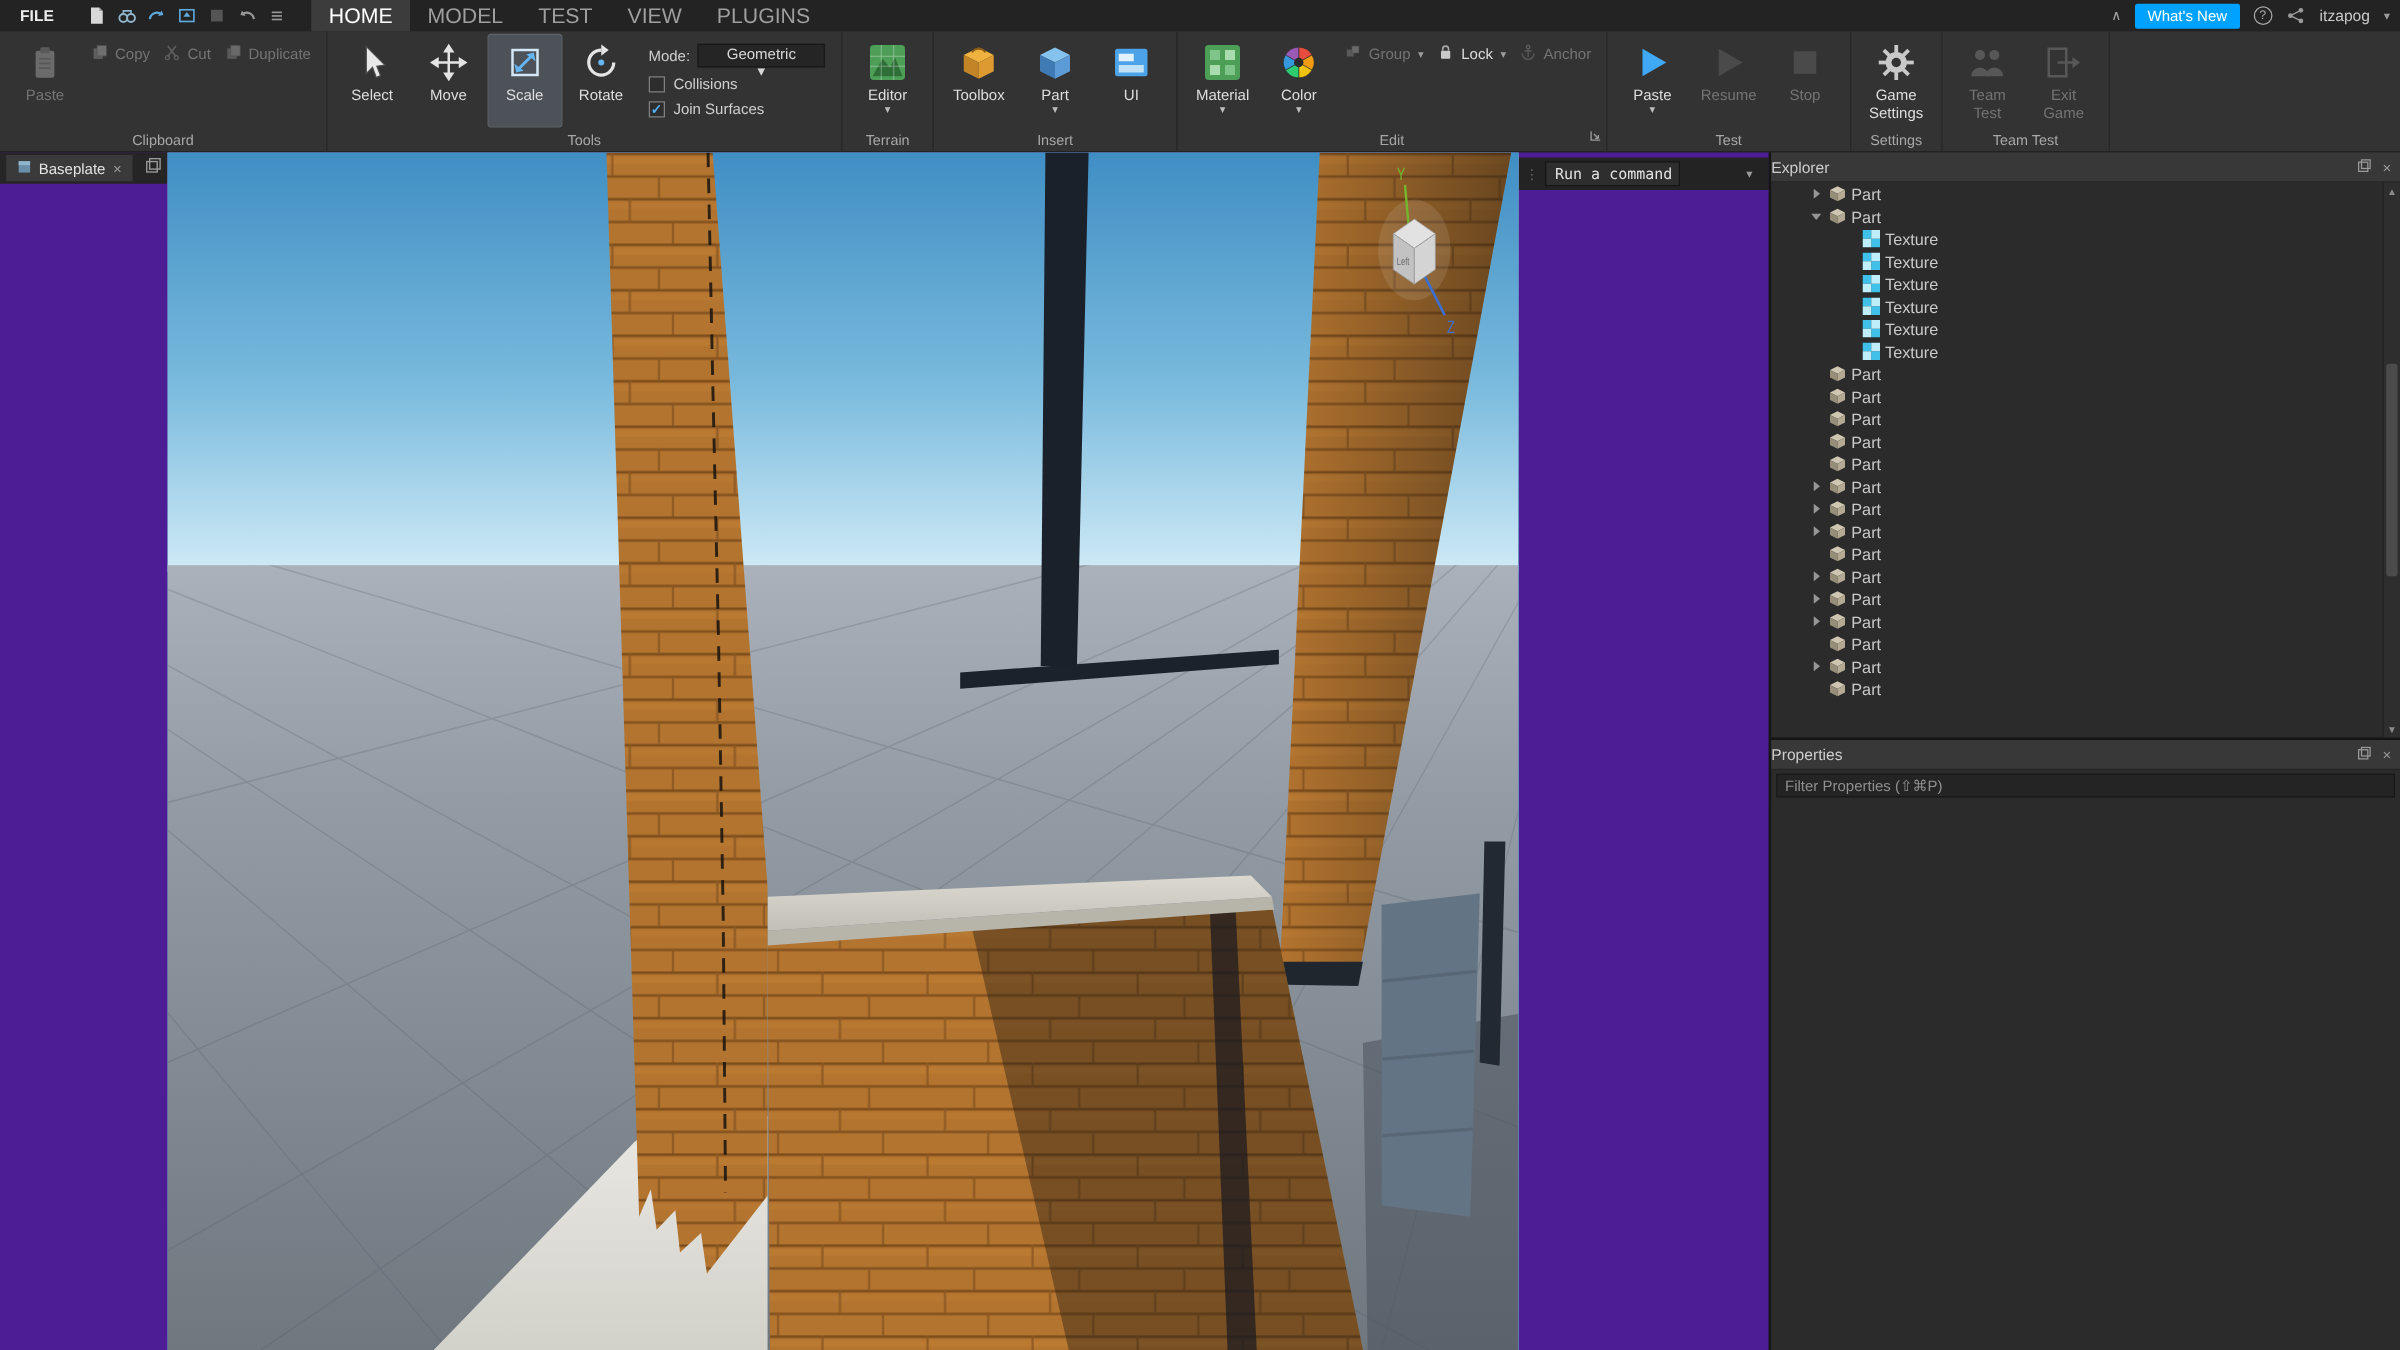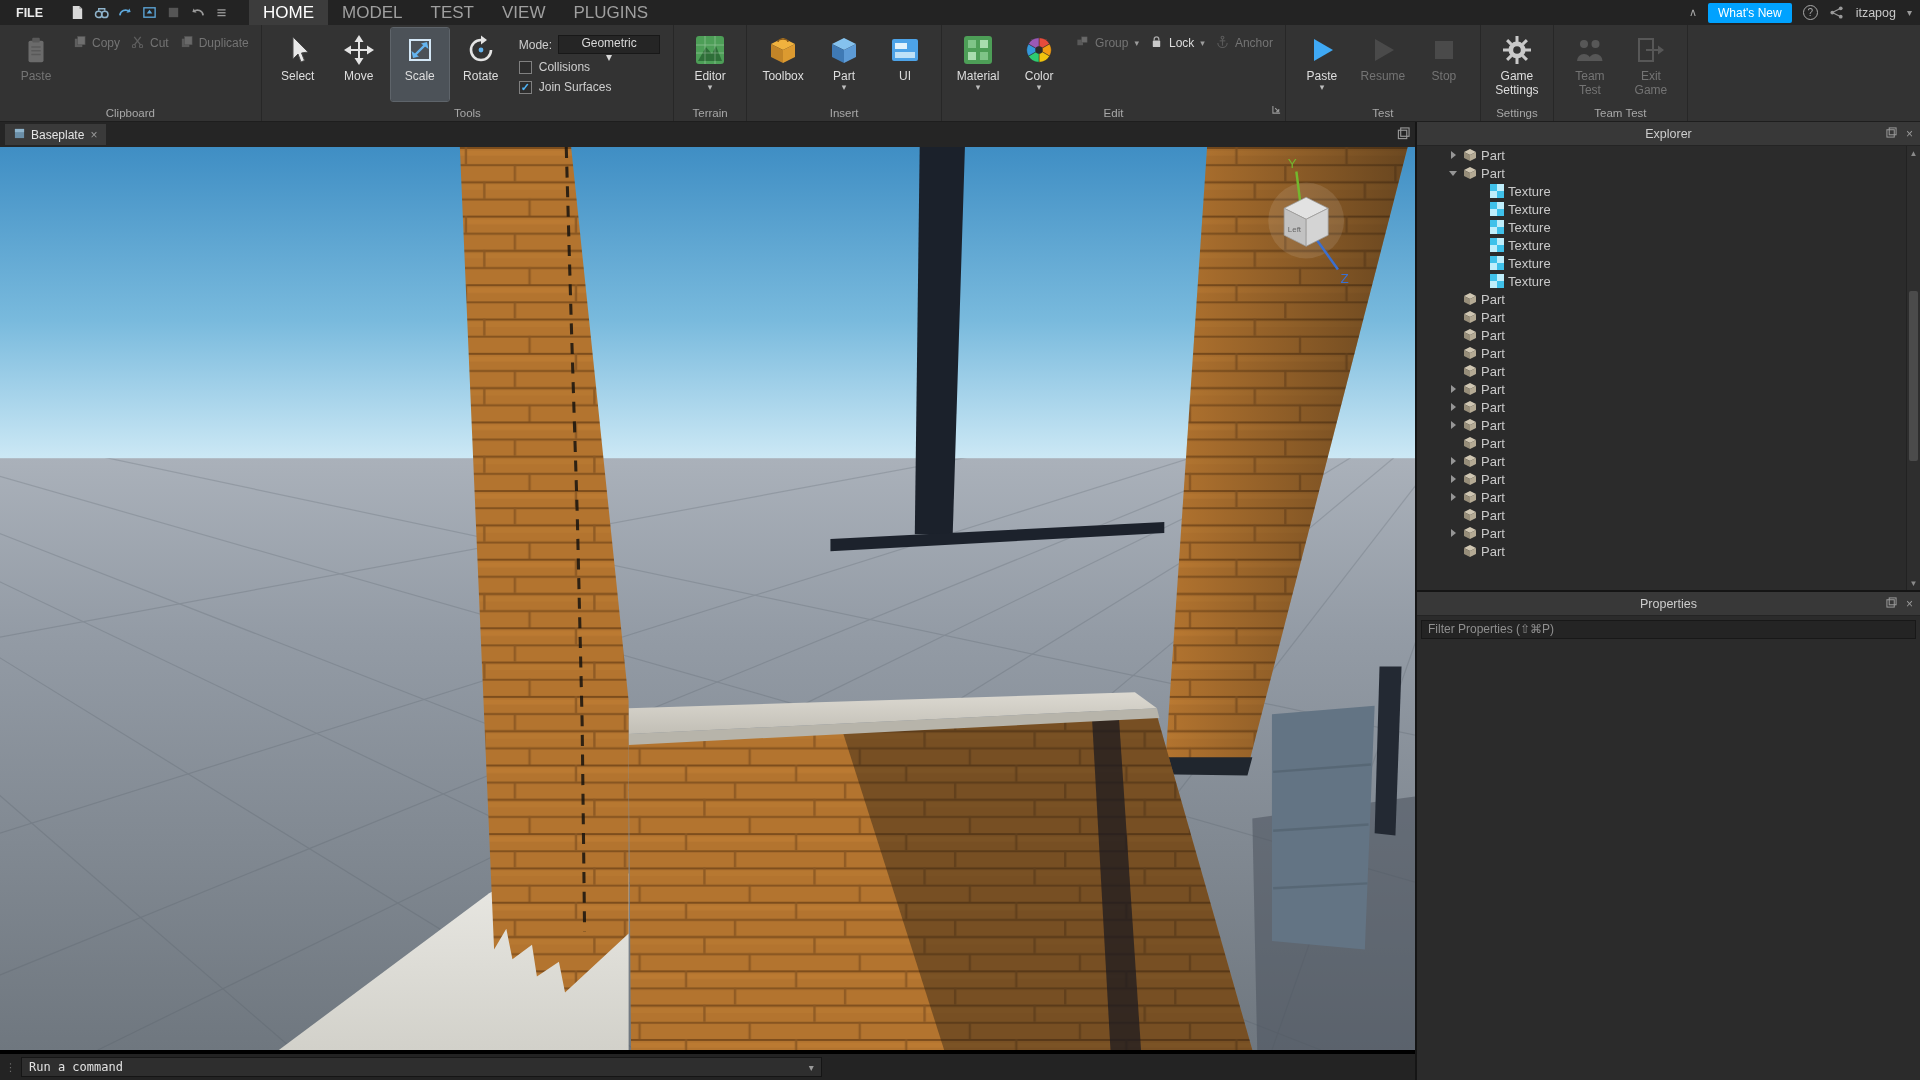--- a/index.html
+++ b/index.html
@@ -42,39 +42,39 @@
   .tools-extra { display:flex; flex-direction:column; gap:6px; padding:7px 6px; font-size:12px; }
   .mode-row { display:flex; align-items:center; gap:6px; color:#cfcfcf; }
   .mode-select { width:102px; height:19px; background:#252525; border:1px solid #181818; display:flex; align-items:center; justify-content:space-between; padding:0 6px; color:#d8d8d8; font-size:12px;flex-direction:column; }
   .cb-row { display:flex; align-items:center; gap:7px; color:#cfcfcf; }
   .cb { width:13px; height:13px; background:#2d2d2d; border:1px solid #808080; display:flex; align-items:center; justify-content:center; font-size:11px; color:#4fb3f6; font-weight:bold; }
   .corner-expand { position:absolute; right:4px; bottom:3px; }
   .ribbon-fill { flex:1; }
 
   
   .content { flex:1; display:flex; min-height:0; }
-  .left-col { flex:1; display:flex; flex-direction:column; min-width:0; background:#000000; }
+  .left-col { flex:1; display:flex; min-width:0; background:#4c1d95; }
   .tabbar { height:25px; background:#252525; display:flex; align-items:center; padding:0 5px; gap:5px; flex:0 0 auto; }
   .doc-tab { height:21px; background:#3a3a3a; display:flex; align-items:center; gap:6px; padding:0 9px; font-size:12px; color:#e4e4e4; }
   .tab-close { color:#9a9a9a; font-size:12px; }
   .tabbar-spacer { flex:1; }
   .viewport { flex:1; min-height:0; position:relative; background:#6fa8cc; }
   .viewport svg { display:block; width:100%; height:100%; }
   .commandbar { height:26px; background:#232323; display:flex; align-items:center; padding:2px 5px; margin-top:4px; gap:5px; flex:0 0 auto; }
   .cmd-grip { color:#6a6a6a; font-size:11px; }
   .cmd-input-wrap { width:57%; height:20px; background:#2e2e2e; border:1px solid #151515; display:flex; align-items:center; padding:0 7px; }
   .cmd-input { flex:1; background:transparent; border:none; outline:none; color:#e8e8e8; font-family:"DejaVu Sans Mono", monospace; font-size:12px; }
   .cmd-input::placeholder { color:#e2e2e2; opacity:1; }
   .cmd-caret { color:#9a9a9a; font-size:10px; }
 
   .divider-v { width:2px; background:#151515; }
   .right-col { width:503px; display:flex; flex-direction:column; background:#2b2b2b; flex:0 0 auto; }
   .explorer-panel { height:468px; display:flex; flex-direction:column; }
   .properties-panel { flex:1; display:flex; flex-direction:column; min-height:0; }
-  .panel-header { height:24px; background:#383838; display:flex; align-items:center; justify-content:center; position:relative; font-size:12.5px; color:#cdcdcd; border-bottom:1px solid #242424; flex:0 0 auto; }
+  .panel-header { height:24px; background:#383838; display:flex; align-items:center; justify-content:flex-start; position:relative; font-size:12.5px; color:#cdcdcd; border-bottom:1px solid #242424; flex:0 0 auto; }
   .ph-icons { position:absolute; right:7px; display:flex; gap:9px; color:#9a9a9a; font-size:12px; align-items:center; }
   .filter-row { padding:3px 4px; flex:0 0 auto; }
   .filter-input { width:100%; height:19px; background:#242424; border:1px solid #181818; color:#8f8f8f; font-size:12px; padding:0 6px; outline:none; font-family:"Liberation Sans", sans-serif; }
   .filter-input::placeholder { color:#8f8f8f; opacity:1; }
   .tree-wrap { flex:1; position:relative; overflow:hidden; }
   .tree { position:absolute; top:0; left:0; right:14px; bottom:0; }
   .tree-row { height:18px; display:flex; align-items:center; gap:4px; font-size:13px; color:#c9c9c9; }
   .chev { width:12px; display:flex; justify-content:center; flex:0 0 auto; }
   .chev.right::before { content:""; border-left:5px solid #969696; border-top:4px solid transparent; border-bottom:4px solid transparent; }
   .chev.down::before { content:""; border-top:5px solid #969696; border-left:4px solid transparent; border-right:4px solid transparent; }

